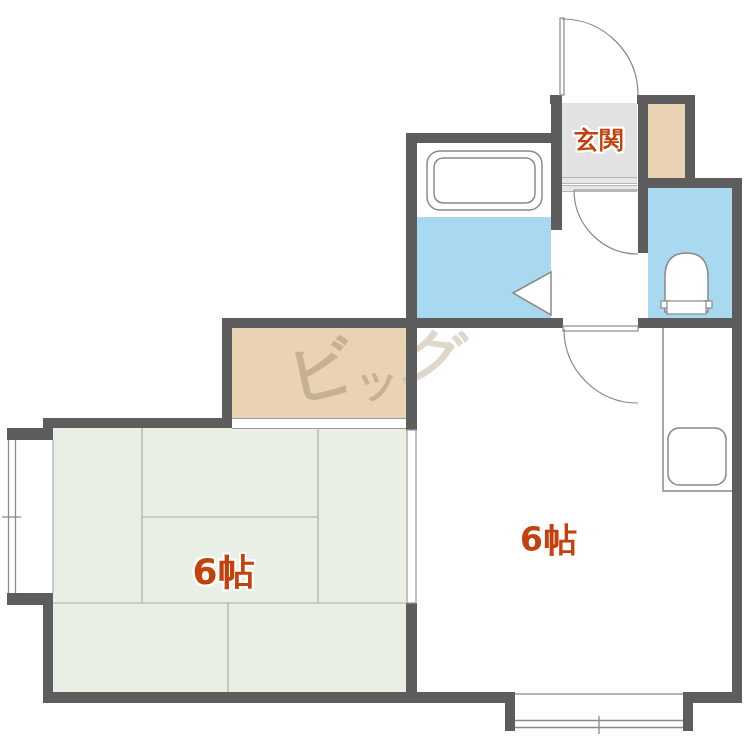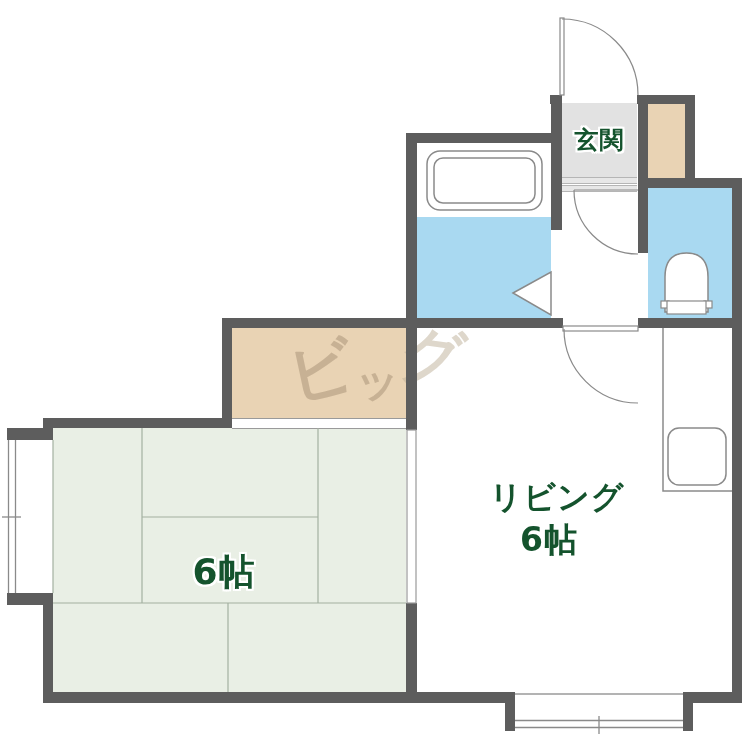--- a/index.html
+++ b/index.html
@@ -8,21 +8,21 @@
   .wall{position:absolute;background:#5d5d5d;z-index:30;}
   .fill{position:absolute;z-index:10;}
   .fill-tatami{background:#e9efe5;}
   .fill-blue{background:#a9d9f1;}
   .fill-beige{background:#e9d3b4;}
   .fill-gray{background:#e2e2e2;}
   .fill-white{background:#ffffff;}
   .step{position:absolute;background:#e7e7e7;border-top:1px solid #b5b5b5;border-bottom:1px solid #b5b5b5;z-index:12;}
   .track{position:absolute;background:#ffffff;border-top:1px solid #9a9a9a;border-bottom:1px solid #9a9a9a;z-index:12;}
   svg.layer{position:absolute;left:0;top:0;z-index:40;}
-  .label{position:absolute;z-index:50;color:#14532d;font-weight:bold;line-height:1;
+  .label{position:absolute;z-index:50;color:#c2410c;font-weight:bold;line-height:1;
          text-align:center;letter-spacing:1px;white-space:nowrap;
          text-shadow:-2px -2px 0 #fff,2px -2px 0 #fff,-2px 2px 0 #fff,2px 2px 0 #fff,
                      0 -2px 0 #fff,0 2px 0 #fff,-2px 0 0 #fff,2px 0 0 #fff;}
   #watermark{position:absolute;left:288px;top:334px;z-index:20;font-weight:bold;
              font-size:64px;line-height:1;color:rgba(153,131,104,0.42);
              transform:rotate(-4deg);white-space:nowrap;}
   #watermark .wm-c{display:inline-block;}
   #watermark .wm-0{transform:rotate(-8deg);}
   #watermark .wm-1{font-size:44px;transform:translateY(8px) rotate(6deg);}
   #watermark .wm-2{transform:rotate(12deg) translateY(-6px);color:rgba(190,175,152,0.5);}
@@ -127,16 +127,15 @@
       <line x1="515" y1="720.5" x2="683" y2="720.5"></line>
       <line x1="515" y1="727.5" x2="683" y2="727.5"></line>
       <line x1="599" y1="716" x2="599" y2="734"></line>
     </g>
 
     <rect x="407" y="430" width="9" height="173" fill="#ffffff" stroke="#9a9a9a" stroke-width="1.2"></rect>
   </svg>
 
   <div class="label" style="left:562px;top:128px;width:75px;font-size:24px;">玄関</div>
   <div class="label" style="left:124px;top:554px;width:200px;font-size:36px;">6帖</div>
-  <div class="label" style="left:457px;top:481px;width:200px;font-size:32px;">リビング</div>
   <div class="label" style="left:449px;top:523px;width:200px;font-size:33px;">6帖</div>
 
 </div>
 
 </body></html>

